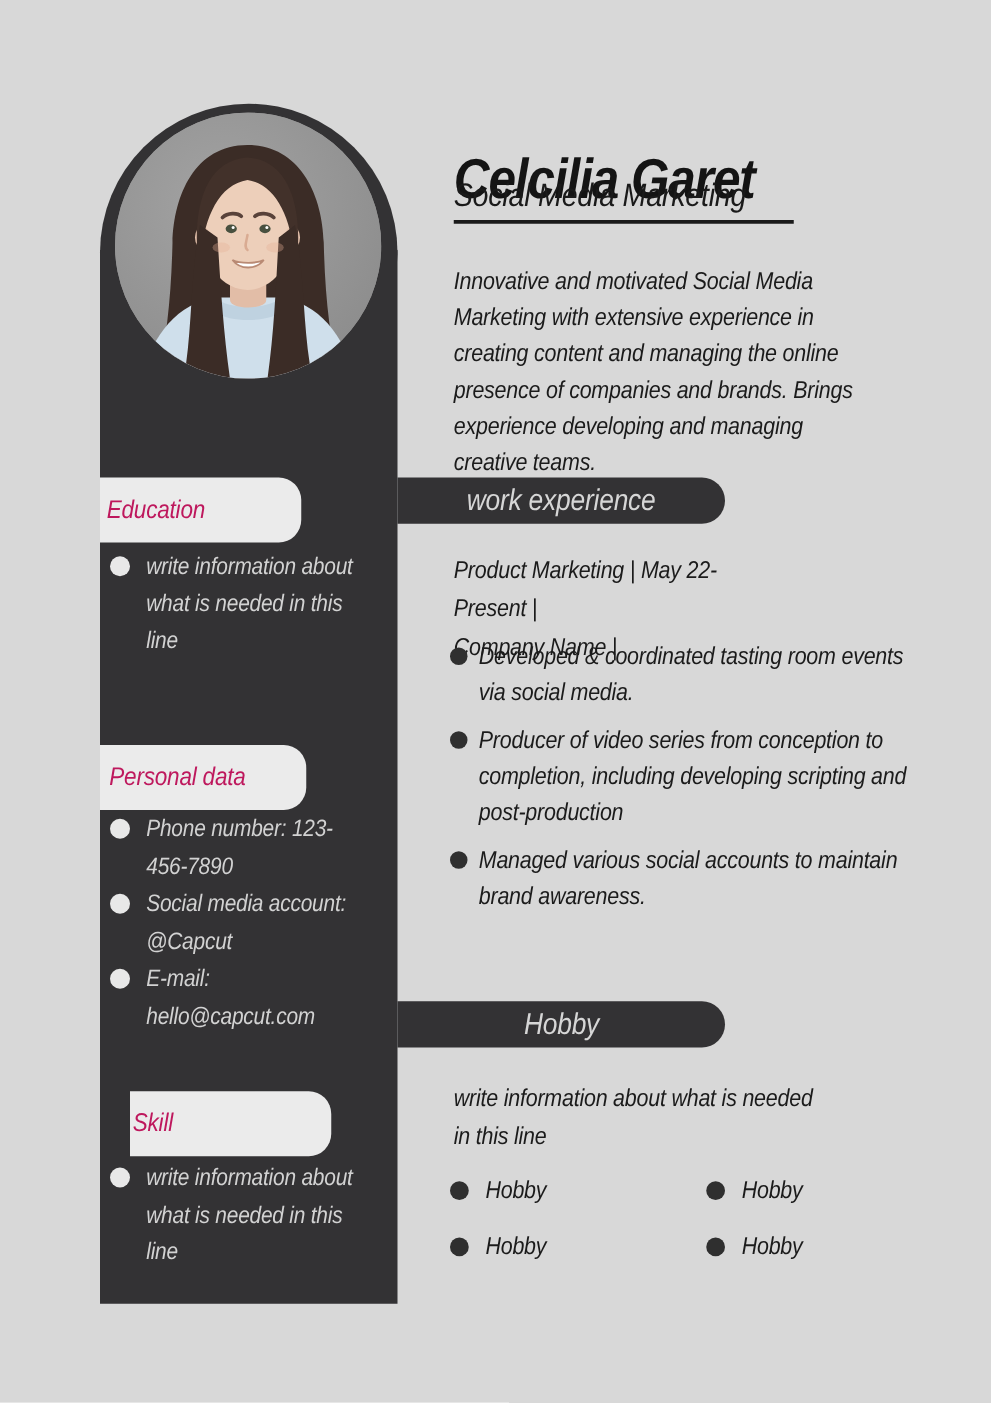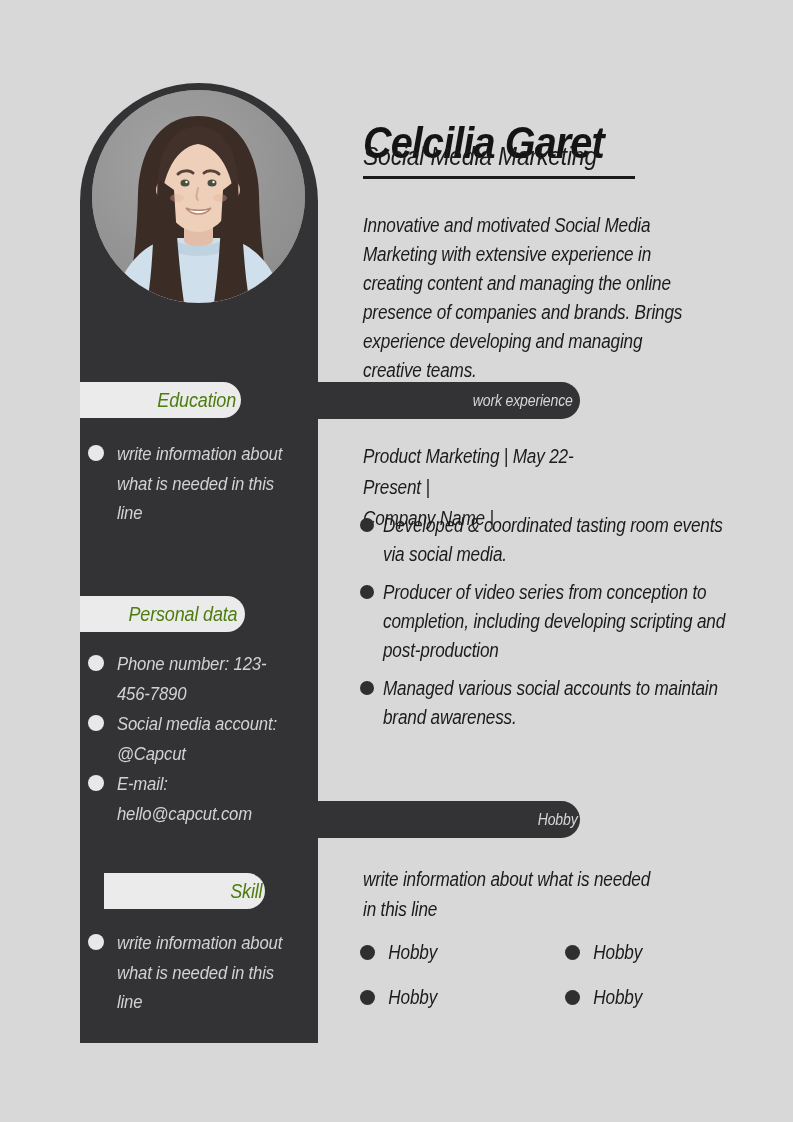--- a/index.html
+++ b/index.html
@@ -48,32 +48,32 @@
   }
   .summary{
     position:absolute;left:363px;top:191px;width:366px;
     font-size:19.5px;line-height:29px;color:#1b1b1b;
   }
 
   
   .banner{
     position:absolute;left:318px;width:262px;height:37px;
     background:#333234;border-radius:0 18.5px 18.5px 0;
-    display:flex;align-items:center;justify-content:flex-end;
-    color:#d6d6d6;font-size:16px;
+    display:flex;align-items:center;justify-content:center;
+    color:#d6d6d6;font-size:24px;
   }
   .banner-we{top:382px;}
   .banner-hobby{top:801px;}
 
   
   .pill{
-    position:absolute;left:80px;height:36px;background:#ebebeb;
+    position:absolute;left:80px;height:52px;background:#ebebeb;
     border-radius:0 18px 18px 0;
-    display:flex;align-items:center;justify-content:flex-end;
-    color:#4d7c0f;font-size:20.5px;
+    display:flex;align-items:center;justify-content:flex-start;
+    color:#be185d;font-size:20.5px;
   }
   .pill-edu{top:382px;width:161px;}
   .pill-pd{top:596px;width:165px;}
   .pill-skill{top:873px;width:161px;margin-left:24px;}
 
   
   .s-list{position:absolute;left:88px;}
   .s-item{display:flex;gap:13px;margin:0 0 1px 0;}
   .s-dot{flex:0 0 auto;width:16px;height:16px;border-radius:50%;background:#e8e8e8;margin-top:6px;}
   .s-text{font-size:19px;line-height:29.5px;color:#d2d2d2;overflow-wrap:anywhere;}

